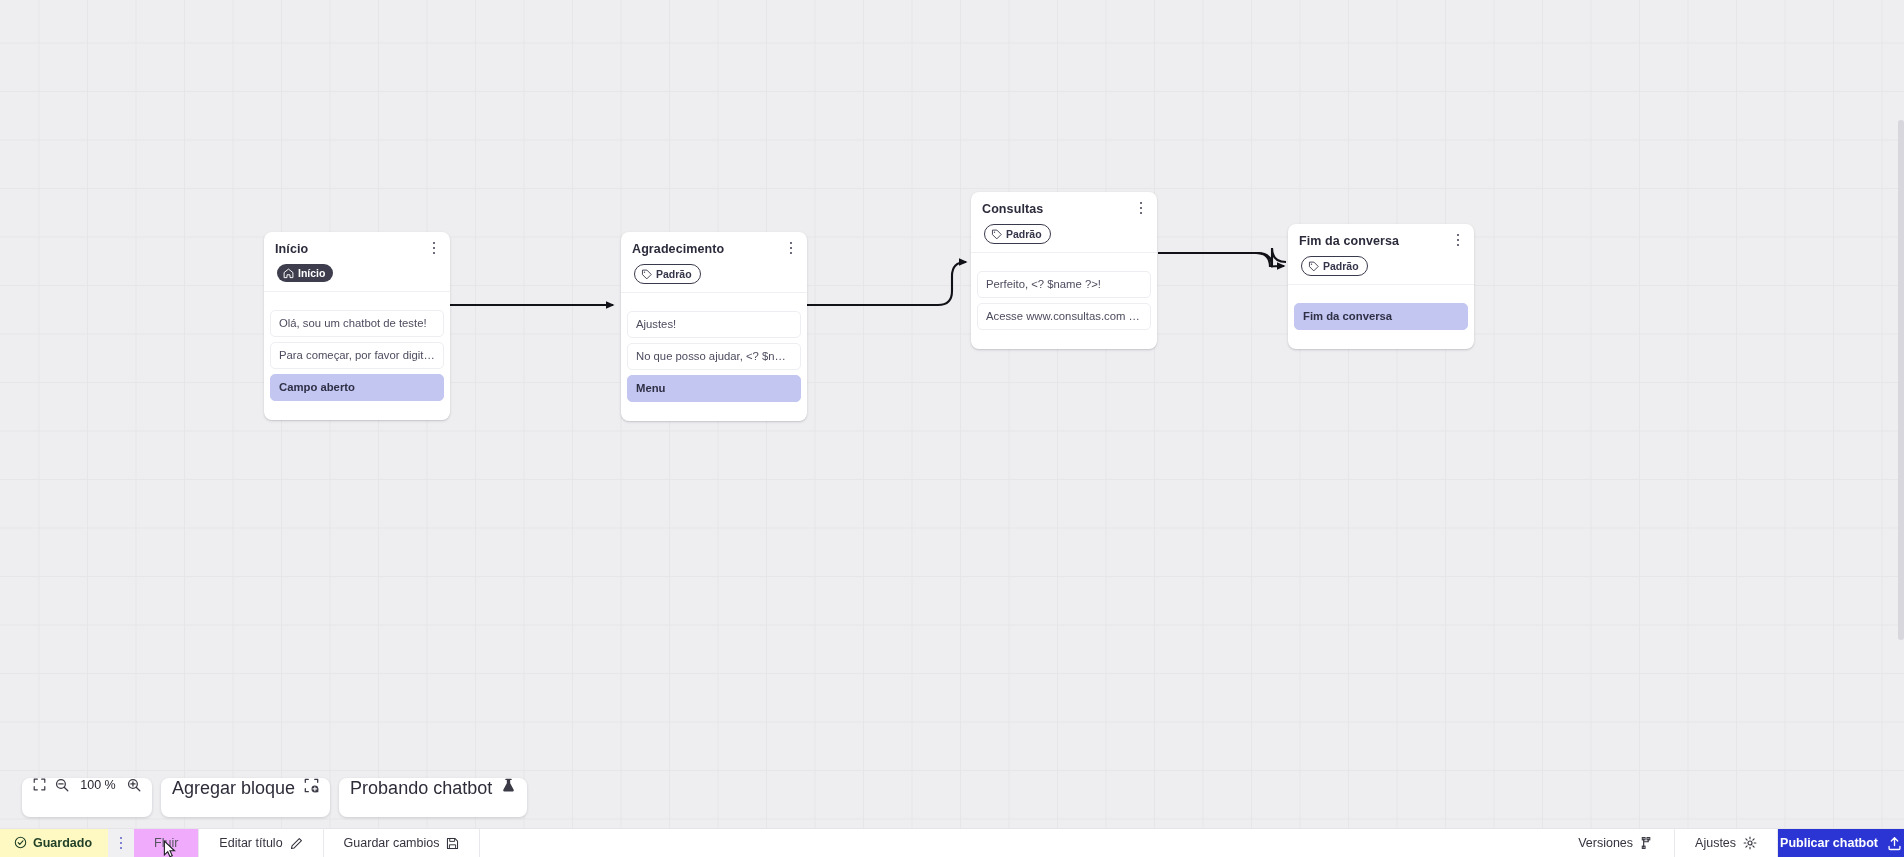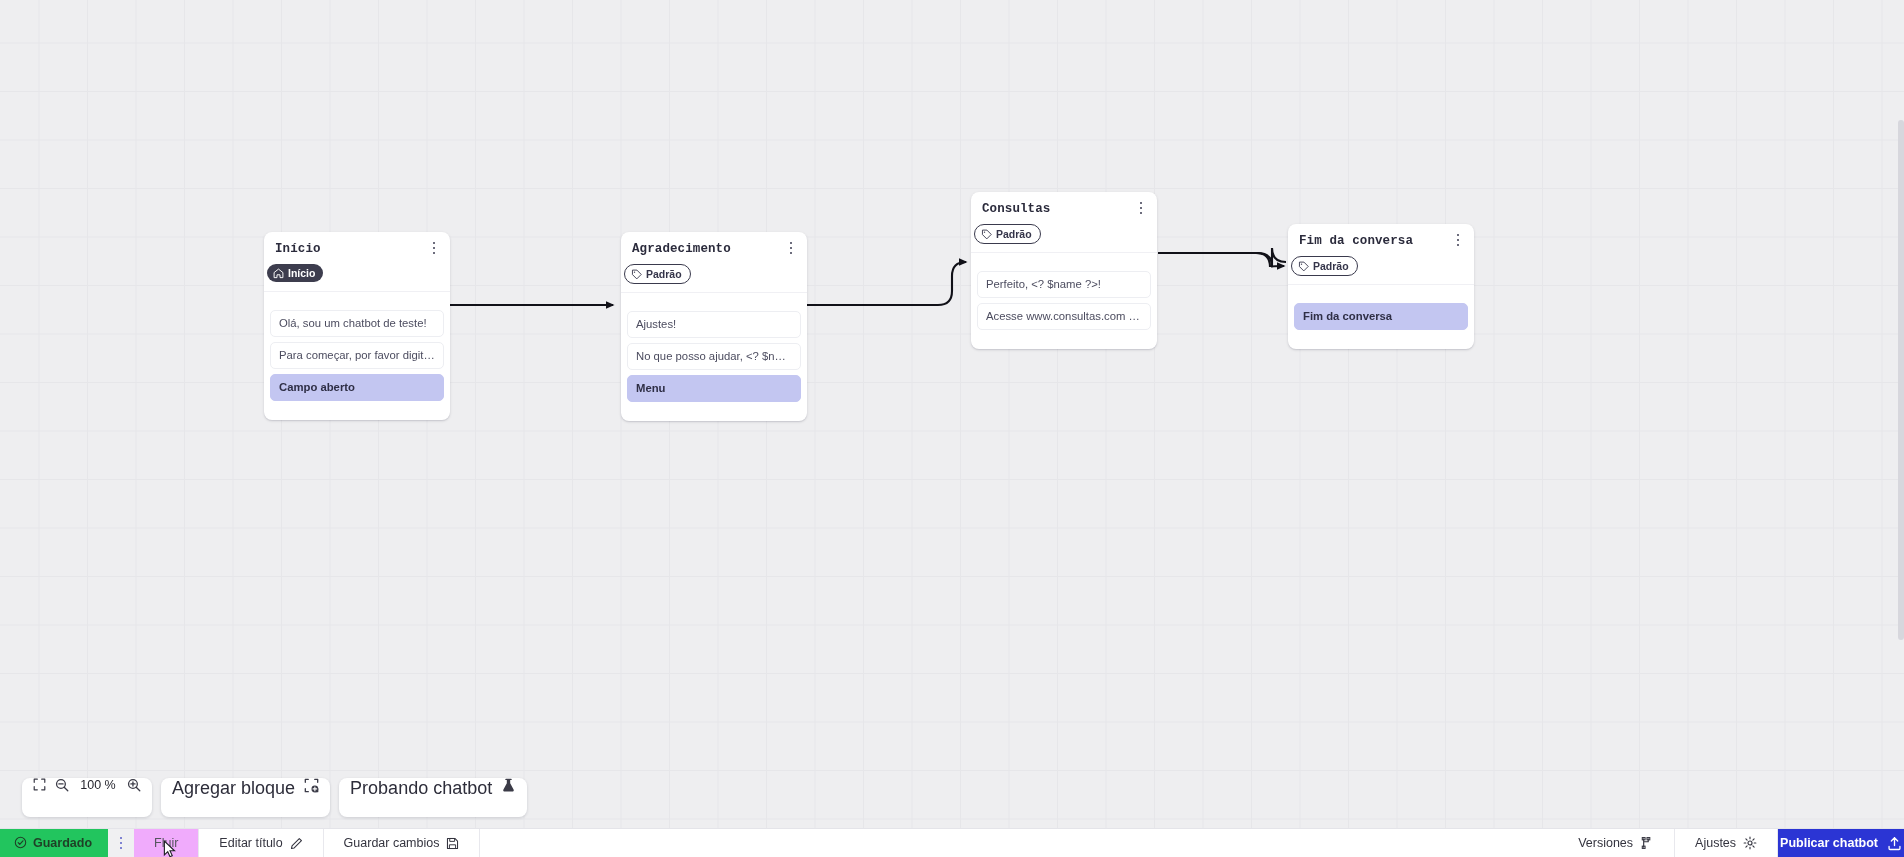--- a/index.html
+++ b/index.html
@@ -30,40 +30,39 @@
     position: absolute;
     width: 186px;
     background: #ffffff;
     border-radius: 8px;
     box-shadow: 0 1px 3px rgba(16,18,40,.13), 0 1px 1px rgba(16,18,40,.07);
     padding: 0 0 7px 0;
   }
   .node-head {
     padding: 10px 14px 0 11px;
     position: relative;
-    font-family: Liberation Mono, monospace;
   }
   .node-title {
     font-size: 12.5px;
     font-weight: 700;
     color: #2b2b3c;
     letter-spacing: .1px;
     line-height: 15px;
   }
   .kebab {
     position: absolute;
     right: 8px; top: 7px;
     width: 16px; height: 18px;
     display: flex; flex-direction: column; align-items: center;
     justify-content: center; gap: 2.5px;
     cursor: pointer;
   }
   .kebab i { display:block; width:2.6px; height:2.6px; border-radius:50%; background:#3c3c52; }
 
-  .badge-row { padding: 7px 11px 8px 3px; }
+  .badge-row { padding: 7px 11px 8px 13px; }
   .badge {
     display: inline-flex; align-items: center; gap: 4px;
     font-size: 10.5px; font-weight: 700;
     padding: 3px 8px 3px 6px;
     border-radius: 11px;
     line-height: 12px;
     white-space: nowrap;
   }
   .badge.start { background: #3d3d4e; color:#ffffff; }
   .badge.default { background:#ffffff; color:#35354a; border:1px solid #3a3a4d; }
@@ -129,21 +128,21 @@
 
   
   #statusbar {
     position:absolute; left:0; bottom:0; width:1904px; height:29px;
     background:#ffffff;
     border-top:1px solid #e4e4e9;
     display:flex; align-items:stretch;
     font-size:12.5px;
   }
   .sb-saved {
-    background:#22c55e; color:#1f3f26;
+    background:#fef9c3; color:#1f3f26;
     display:flex; align-items:center; gap:6px;
     padding:0 16px 1px 14px; font-weight:600;
   }
   .sb-kebab {
     width:26px; display:flex; flex-direction:column; align-items:center;
     justify-content:center; gap:2.5px; background:#f0f0f2; cursor:pointer;
   }
   .sb-kebab i { width:2.6px;height:2.6px;border-radius:50%;background:#5a5fc7; }
   .sb-item {
     display:flex; align-items:center; gap:7px;

